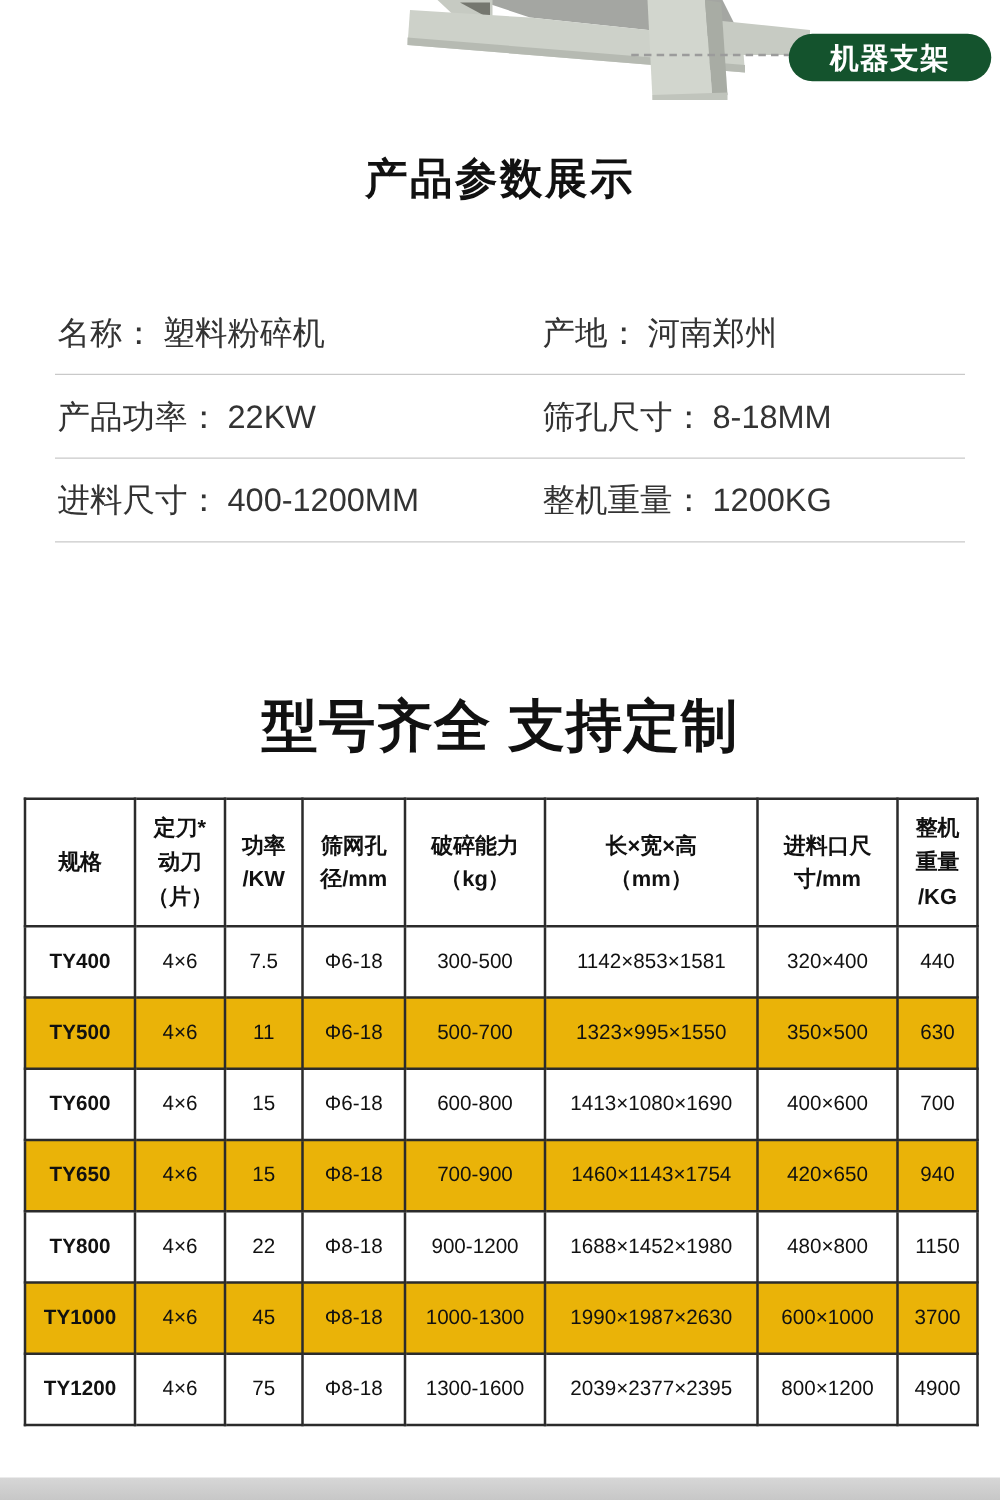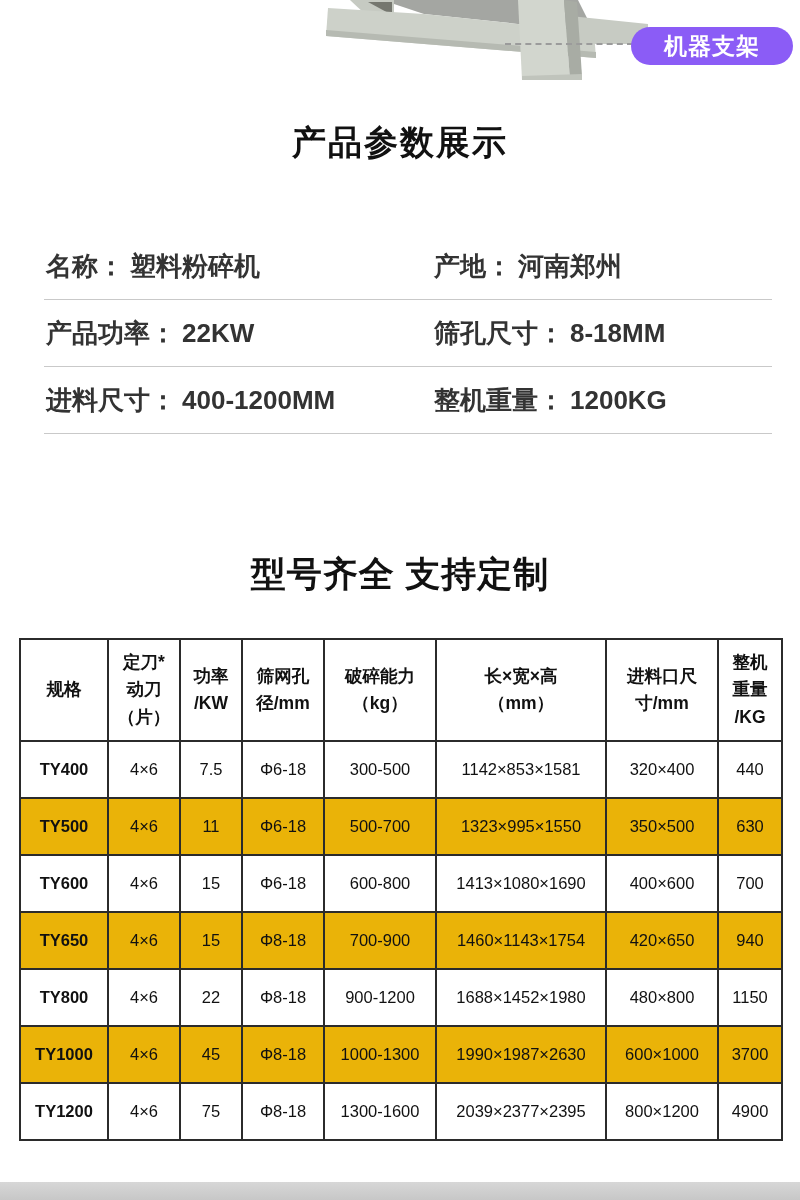--- a/index.html
+++ b/index.html
@@ -13,27 +13,27 @@
   .hero svg{position:absolute;top:0;left:0;}
   .leader{position:absolute;top:43px;left:505px;width:128px;height:0;
           border-top:2px dashed #9b9b9b;}
   .badge{position:absolute;top:27px;left:631px;width:162px;height:38px;
          border-radius:19px;display:flex;align-items:center;justify-content:center;
          color:#ffffff;font-weight:bold;font-size:23px;letter-spacing:1px;}
   
   .sec-title{position:absolute;left:0;width:800px;text-align:center;
              font-weight:bold;color:#111111;}
   #title1{top:120px;font-size:34px;letter-spacing:2px;}
-  #title2{top:551px;font-size:35px;letter-spacing:1px;}
+  #title2{top:551px;font-size:45px;letter-spacing:1px;}
   
   .params{position:absolute;top:233px;left:0;width:800px;}
   .param-row{display:flex;align-items:center;height:67px;position:relative;}
   .param-row::after{content:"";position:absolute;left:44px;right:28px;bottom:0;
                     height:1px;background:#c9c9c9;}
-  .param-cell{font-size:26px;color:#333333;font-weight:700;white-space:nowrap;}
+  .param-cell{font-size:26px;color:#333333;font-weight:400;white-space:nowrap;}
   .param-cell.left{flex:0 0 434px;padding-left:46px;box-sizing:border-box;}
   .param-cell.right{flex:1;}
   .param-cell .val{margin-left:6px;}
   
   .spec-table{position:absolute;top:638px;left:19px;border-collapse:collapse;
               table-layout:fixed;width:762px;background:#ffffff;}
   .spec-table td,.spec-table th{border:2px solid #2b2b2b;text-align:center;
               vertical-align:middle;padding:0 2px;color:#111111;}
   .spec-table th{height:100px;font-size:17.5px;font-weight:bold;
               white-space:pre-line;line-height:1.55;}
@@ -58,21 +58,21 @@
     <polygon points="328,8 424,14 594,32 596,58 326,36" fill="#cdd1c9"></polygon>
     <polygon points="326,30 596,52 596,58 326,36" fill="#b6bab2"></polygon>
 
     <polygon points="570,16 648,24 648,44 572,44" fill="#c7cbc3"></polygon>
 
     <polygon points="518,0 564,0 570,80 522,80" fill="#d2d6ce"></polygon>
     <polygon points="564,0 577,2 582,76 570,80" fill="#a8aca4"></polygon>
     <polygon points="522,76 582,74 582,80 522,80" fill="#c0c4bc"></polygon>
   </svg>
   <div class="leader"></div>
-  <div class="badge" id="badge" style="background: #8b5cf6; justify-content: center;">
+  <div class="badge" id="badge" style="background: #14532d; justify-content: center;">
     <span>机器支架</span>
   </div>
 </div>
 
 <div class="sec-title" id="title1">产品参数展示</div>
 
 <div class="params">
   <div class="param-row">
     <div class="param-cell left">
       <span>名称：</span><span class="val">塑料粉碎机</span>

